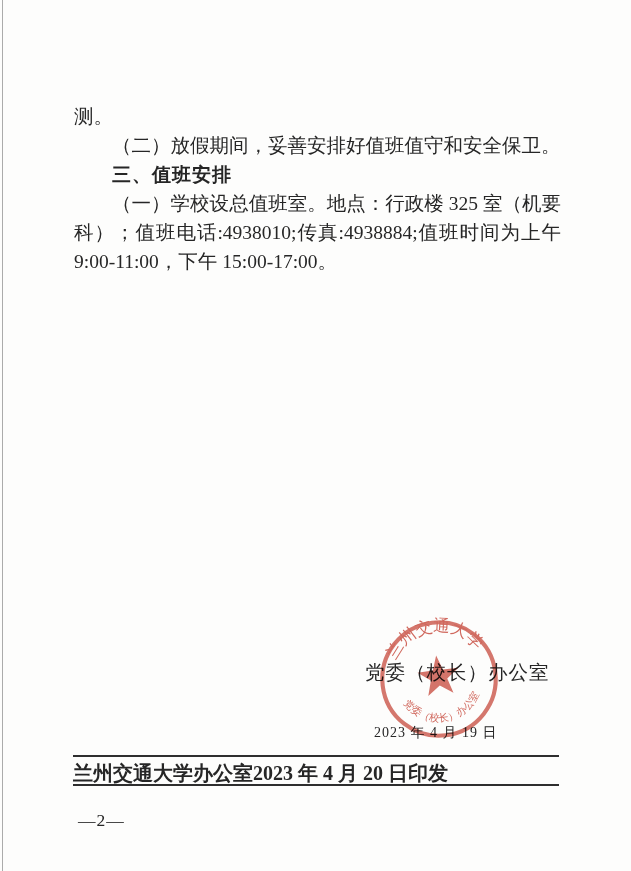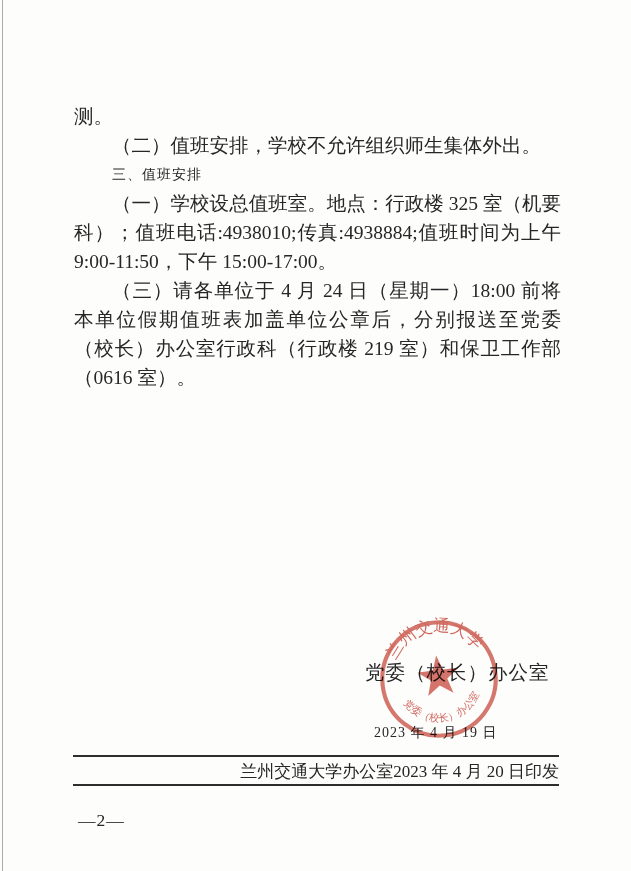--- a/index.html
+++ b/index.html
@@ -18,22 +18,22 @@
   }
   .body-text{
     position:absolute;left:74px;top:102px;width:487px;
     font-size:19.5px;line-height:29px;
     text-align:justify;
   }
   .body-text p{margin:0;padding:0;}
   .para-indent{text-indent:38px;}
   .para-heading{
     font-family:"Liberation Sans", sans-serif;
-    font-weight:normal;
-    font-size:14px;
+    font-weight:bold;
+    font-size:19px;
     letter-spacing:1px;
   }
   .signature-org{
     position:absolute;left:365px;top:659px;
     font-size:19.5px;letter-spacing:1px;white-space:nowrap;
   }
   .signature-date{
     position:absolute;left:374px;top:724px;
     font-size:14px;letter-spacing:1px;white-space:nowrap;
   }
@@ -46,41 +46,41 @@
     pointer-events:none;
   }
   .footer-rule{
     position:absolute;left:73px;width:486px;height:0;
     border-top:2px solid #2e2e2e;
   }
   .rule-top{top:755px;}
   .rule-bottom{top:784px;}
   .footer-row{
     position:absolute;left:73px;top:760px;width:486px;
-    display:flex;justify-content:flex-end;align-items:center;
-    font-size:17px;
+    display:flex;justify-content:flex-start;align-items:center;
+    font-size:20px;
+    font-weight:bold;
   }
   .page-number{
     position:absolute;left:78px;top:810px;
     font-size:17.5px;letter-spacing:1px;
   }
 </style>
 </head>
 <body>
 
 <div class="page">
 
   <div class="scan-edge"></div>
 
   <div class="body-text">
     <p>测。</p>
-    <p class="para-indent">（二）值班安排，学校不允许组织师生集体外出。</p>
+    <p class="para-indent">（二）放假期间，妥善安排好值班值守和安全保卫。</p>
     <p class="para-indent para-heading">三、值班安排</p>
-    <p class="para-indent">（一）学校设总值班室。地点：行政楼 325 室（机要科）；值班电话:4938010;传真:4938884;值班时间为上午 9:00-11:50，下午 15:00-17:00。</p>
-    <p class="para-indent">（三）请各单位于 4 月 24 日（星期一）18:00 前将本单位假期值班表加盖单位公章后，分别报送至党委（校长）办公室行政科（行政楼 219 室）和保卫工作部（0616 室）。</p>
+    <p class="para-indent">（一）学校设总值班室。地点：行政楼 325 室（机要科）；值班电话:4938010;传真:4938884;值班时间为上午 9:00-11:00，下午 15:00-17:00。</p>
   </div>
 
   <div class="signature-org">党委（校长）办公室</div>
   <div class="signature-date">2023 年 4 月 19 日</div>
 
   <svg class="seal" viewBox="0 0 130 130" xmlns="http://www.w3.org/2000/svg">
     <defs>
       <path id="sealArcTop" d="M 21,73 A 45 45 0 1 1 109,73" fill="none"></path>
       <path id="sealArcBottom" d="M 28,84 A 42 42 0 0 0 102,84" fill="none"></path>
     </defs>

